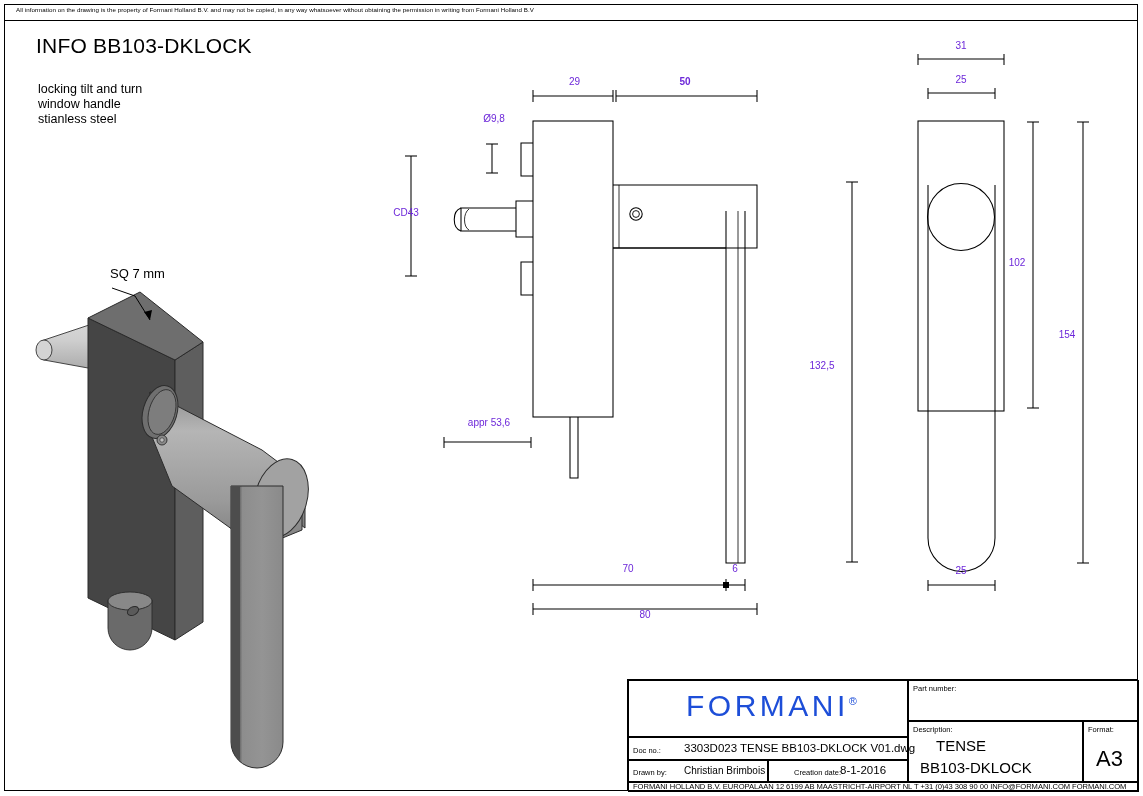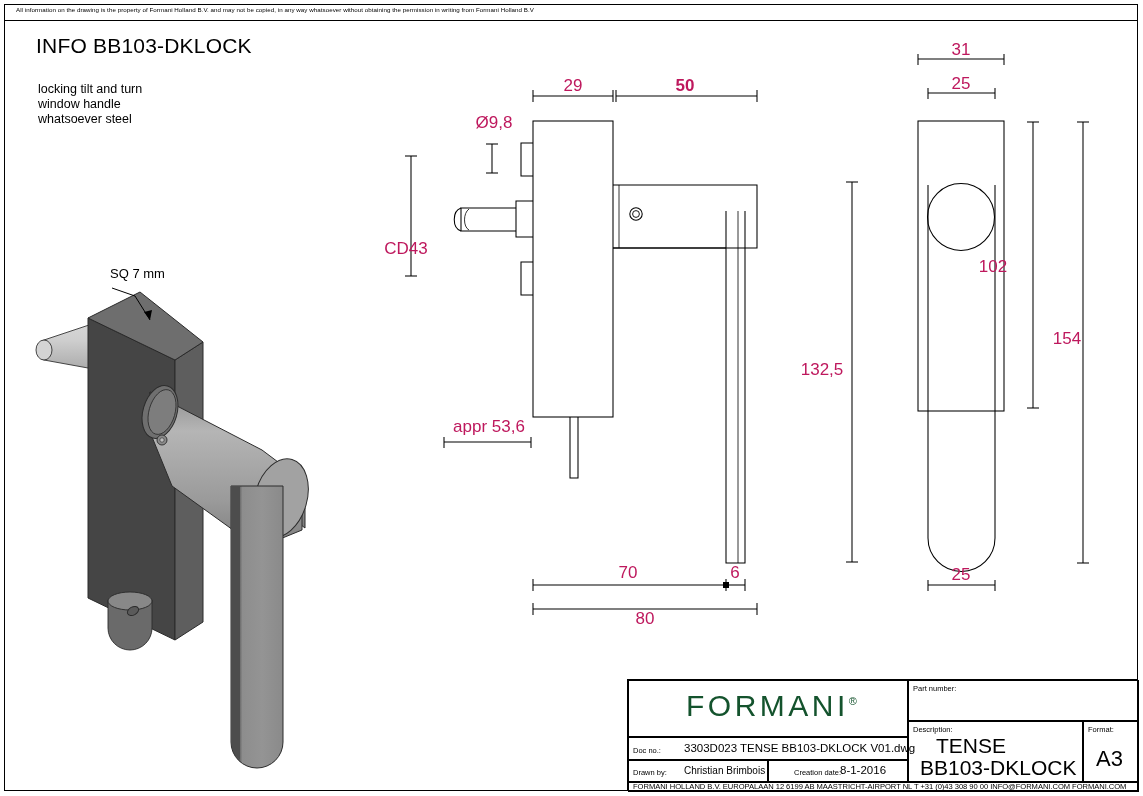--- a/index.html
+++ b/index.html
@@ -57,23 +57,23 @@
     left: 38px;
     top: 82px;
     font-size: 12.5px;
     line-height: 15px;
     white-space: nowrap;
   }
   
   .svgwrap { position: absolute; left: 0; top: 0; }
   .dimtext {
     position: absolute;
-    font-size: 17px;
-    white-space: nowrap;
-    color: #be185d;
+    font-size: 10px;
+    white-space: nowrap;
+    color: #6d28d9;
     text-align: center;
   }
   .leadertext {
     position: absolute;
     font-size: 13px;
     white-space: nowrap;
   }
   
   .tblock {
     position: absolute;
@@ -97,27 +97,27 @@
   .tb-value {
     position: absolute;
     font-size: 11.5px;
     white-space: nowrap;
   }
   .tb-logo {
     position: absolute;
     font-family: "Liberation Sans", sans-serif;
     font-size: 30px;
     letter-spacing: 3.5px;
-    color: #14532d;
+    color: #1d4ed8;
     white-space: nowrap;
   }
   .tb-logo .reg { font-size: 11px; vertical-align: super; letter-spacing: 0; }
   .tb-desc {
     position: absolute;
-    font-size: 21px;
+    font-size: 15px;
     white-space: nowrap;
     line-height: 23px;
   }
   .tb-format {
     position: absolute;
     font-size: 22px;
     white-space: nowrap;
   }
   .tb-footer {
     position: absolute;
@@ -132,21 +132,21 @@
 <div id="sheet">
 
   <div class="frame"></div>
   <div class="hr-top"></div>
   <div class="copyright">All information on the drawing is the property of Formani Holland B.V. and may not be copied, in any way whatsoever without obtaining the permission in writing from Formani Holland B.V</div>
 
   <div class="title-main">INFO BB103-DKLOCK</div>
   <div class="subtitle">
     <div>locking tilt and turn</div>
     <div>window handle</div>
-    <div>whatsoever steel</div>
+    <div>stianless steel</div>
   </div>
 
   <svg class="svgwrap" width="1143" height="796">
     <defs>
       <linearGradient id="gradRodH" x1="0" y1="0" x2="0" y2="1">
         <stop offset="0%" stop-color="#d9d9d9"></stop>
         <stop offset="40%" stop-color="#cfcfcf"></stop>
         <stop offset="100%" stop-color="#a8a8a8"></stop>
       </linearGradient>
       <linearGradient id="gradLever" x1="0" y1="0" x2="0" y2="1">
@@ -274,24 +274,24 @@
       <line x1="729" y1="585" x2="745" y2="585"></line>
       <line x1="745" y1="579" x2="745" y2="591"></line>
     </g>
 
     <g stroke="#000" stroke-width="1.05">
       <line x1="533" y1="609" x2="757" y2="609"></line>
       <line x1="533" y1="603" x2="533" y2="615"></line>
       <line x1="757" y1="603" x2="757" y2="615"></line>
     </g>
   </svg>
-  <div class="dimtext" style="left:553px; top:76px; width:40px;">29</div>
+  <div class="dimtext" style="left:540px; top:76px; width:40px;text-align:right;">29</div>
   <div class="dimtext" style="left:665px; top:76px; width:40px;font-weight:bold;">50</div>
   <div class="dimtext" style="left:466px; top:113px; width:56px;">Ø9,8</div>
-  <div class="dimtext" style="left:379px; top:207px; width:54px;margin-top:32px;">CD43</div>
+  <div class="dimtext" style="left:379px; top:207px; width:54px;">CD43</div>
   <div class="dimtext" style="left:449px; top:417px; width:80px;">appr 53,6</div>
   <div class="dimtext" style="left:608px; top:563px; width:40px;">70</div>
   <div class="dimtext" style="left:716px; top:563px; width:38px;">6</div>
   <div class="dimtext" style="left:625px; top:588px; width:40px;margin-top:21px;">80</div>
 
   <svg class="svgwrap" width="1143" height="796">
     <g stroke="#000" fill="none" stroke-width="1.05">
 
       <rect x="918" y="121" width="86" height="290"></rect>
 
@@ -331,21 +331,21 @@
     </g>
 
     <g stroke="#000" stroke-width="1.05">
       <line x1="928" y1="585" x2="995" y2="585"></line>
       <line x1="928" y1="580" x2="928" y2="591"></line>
       <line x1="995" y1="580" x2="995" y2="591"></line>
     </g>
   </svg>
   <div class="dimtext" style="left:941px; top:40px; width:40px;">31</div>
   <div class="dimtext" style="left:941px; top:74px; width:40px;">25</div>
-  <div class="dimtext" style="left:976px; top:257px; width:34px;text-align:center;">102</div>
+  <div class="dimtext" style="left:1000px; top:257px; width:34px;text-align:center;">102</div>
   <div class="dimtext" style="left:1050px; top:329px; width:34px;">154</div>
   <div class="dimtext" style="left:795px; top:360px; width:54px;">132,5</div>
   <div class="dimtext" style="left:941px; top:565px; width:40px;">25</div>
 
   <div class="tblock">
 
     <div class="tb-cell" style="left:0px; top:0px; width:280px; height:57px;"></div>
     <div class="tb-logo" style="left:58px; top:9px;"><span>FORMANI</span><span class="reg">®</span></div>
 
     <div class="tb-cell" style="left:0px; top:57px; width:280px; height:23px;"></div>

